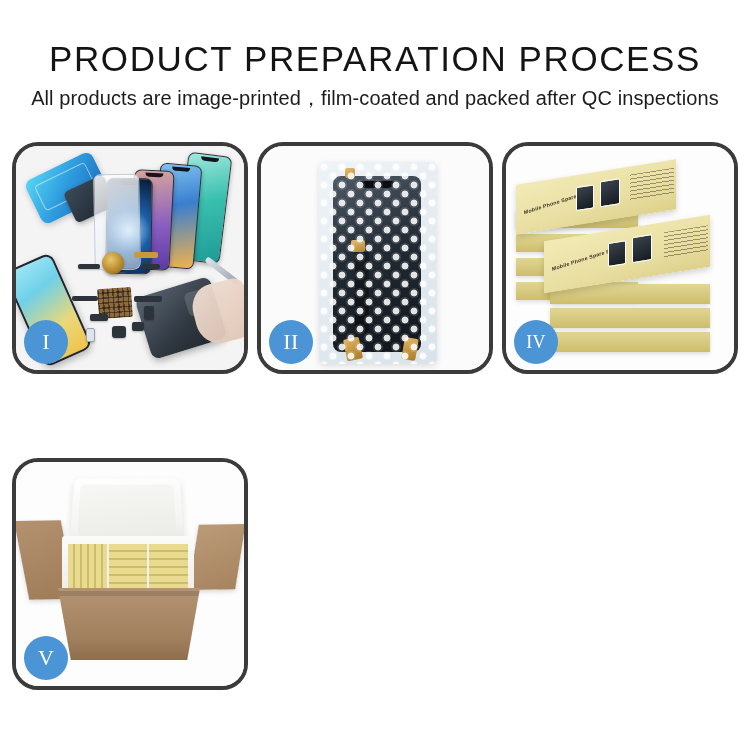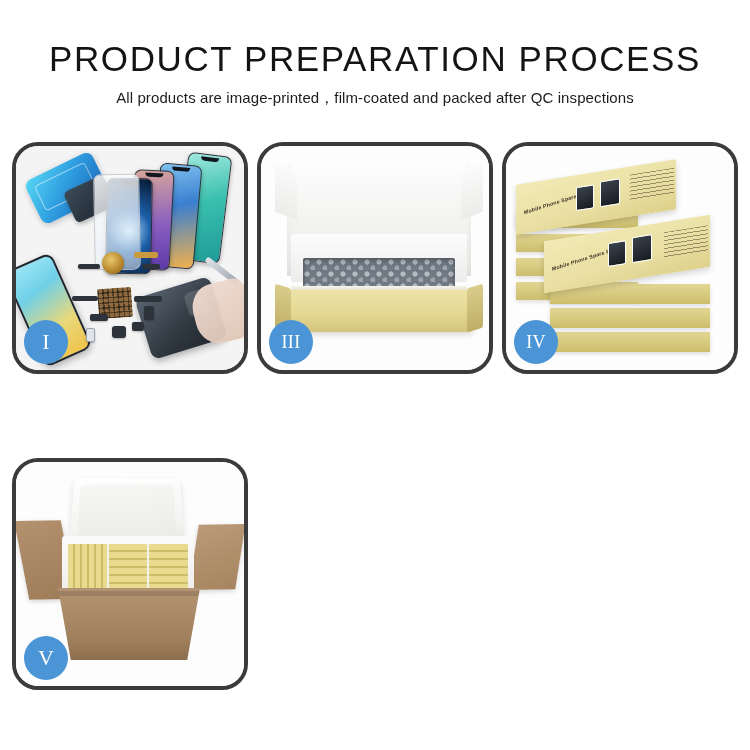--- a/index.html
+++ b/index.html
@@ -32,21 +32,21 @@
     font-size: 35px;
     letter-spacing: 1.6px;
     font-weight: 400;
     color: #141414;
     line-height: 42px;
     white-space: nowrap;
   }
 
   .subtitle {
     margin-top: 8px;
-    font-size: 15px;
+    font-size: 20px;
     font-weight: 400;
     color: #1c1c1c;
     letter-spacing: 0.1px;
     line-height: 20px;
     white-space: nowrap;
   }
 
   
   .grid {
     position: absolute;
@@ -459,31 +459,35 @@
         <div class="flex-strip" style="left:118px;top:106px;width:24px;height:6px;"></div>
         <div class="flex-strip" style="left:126px;top:118px;width:18px;height:5px;background:#2d333b;"></div>
         <div class="flex-strip" style="left:56px;top:150px;width:26px;height:5px;background:#2d333b;"></div>
         <div class="flex-strip" style="left:118px;top:150px;width:28px;height:6px;background:#2d333b;"></div>
         <div class="p1-tool"></div>
         <div class="p1-hand"></div>
       </div>
       <div class="badge">I</div>
     </div>
 
-
     <div class="panel">
-      <div class="panel-photo p3">
-        <div class="p3-lidback"></div>
-        <div class="p3-foam"></div>
-        <div class="p3-bubbleitems"></div>
-        <div class="p3-innerlip"></div>
-        <div class="p3-boxbody"></div>
+      <div class="panel-photo p2">
+        <div class="p2-bag">
+          <div class="p2-screen"></div>
+          <div class="p2-flexcable"></div>
+          <div class="p2-gold1"></div>
+          <div class="p2-gold2"></div>
+          <div class="p2-gold3"></div>
+          <div class="p2-gold4"></div>
+          <div class="bubbles"></div>
+        </div>
       </div>
-      <div class="badge small">III</div>
+      <div class="badge">II</div>
     </div>
+
 
     <div class="panel">
       <div class="panel-photo p4">
         <div class="stack">
 
           <div class="sb" style="left:2px;  top:116px; width:122px; height:18px;">
               <span class="sb-side"></span>
             </div>
           <div class="sb" style="left:2px;  top:92px;  width:122px; height:18px;">
               <span class="sb-side"></span>

